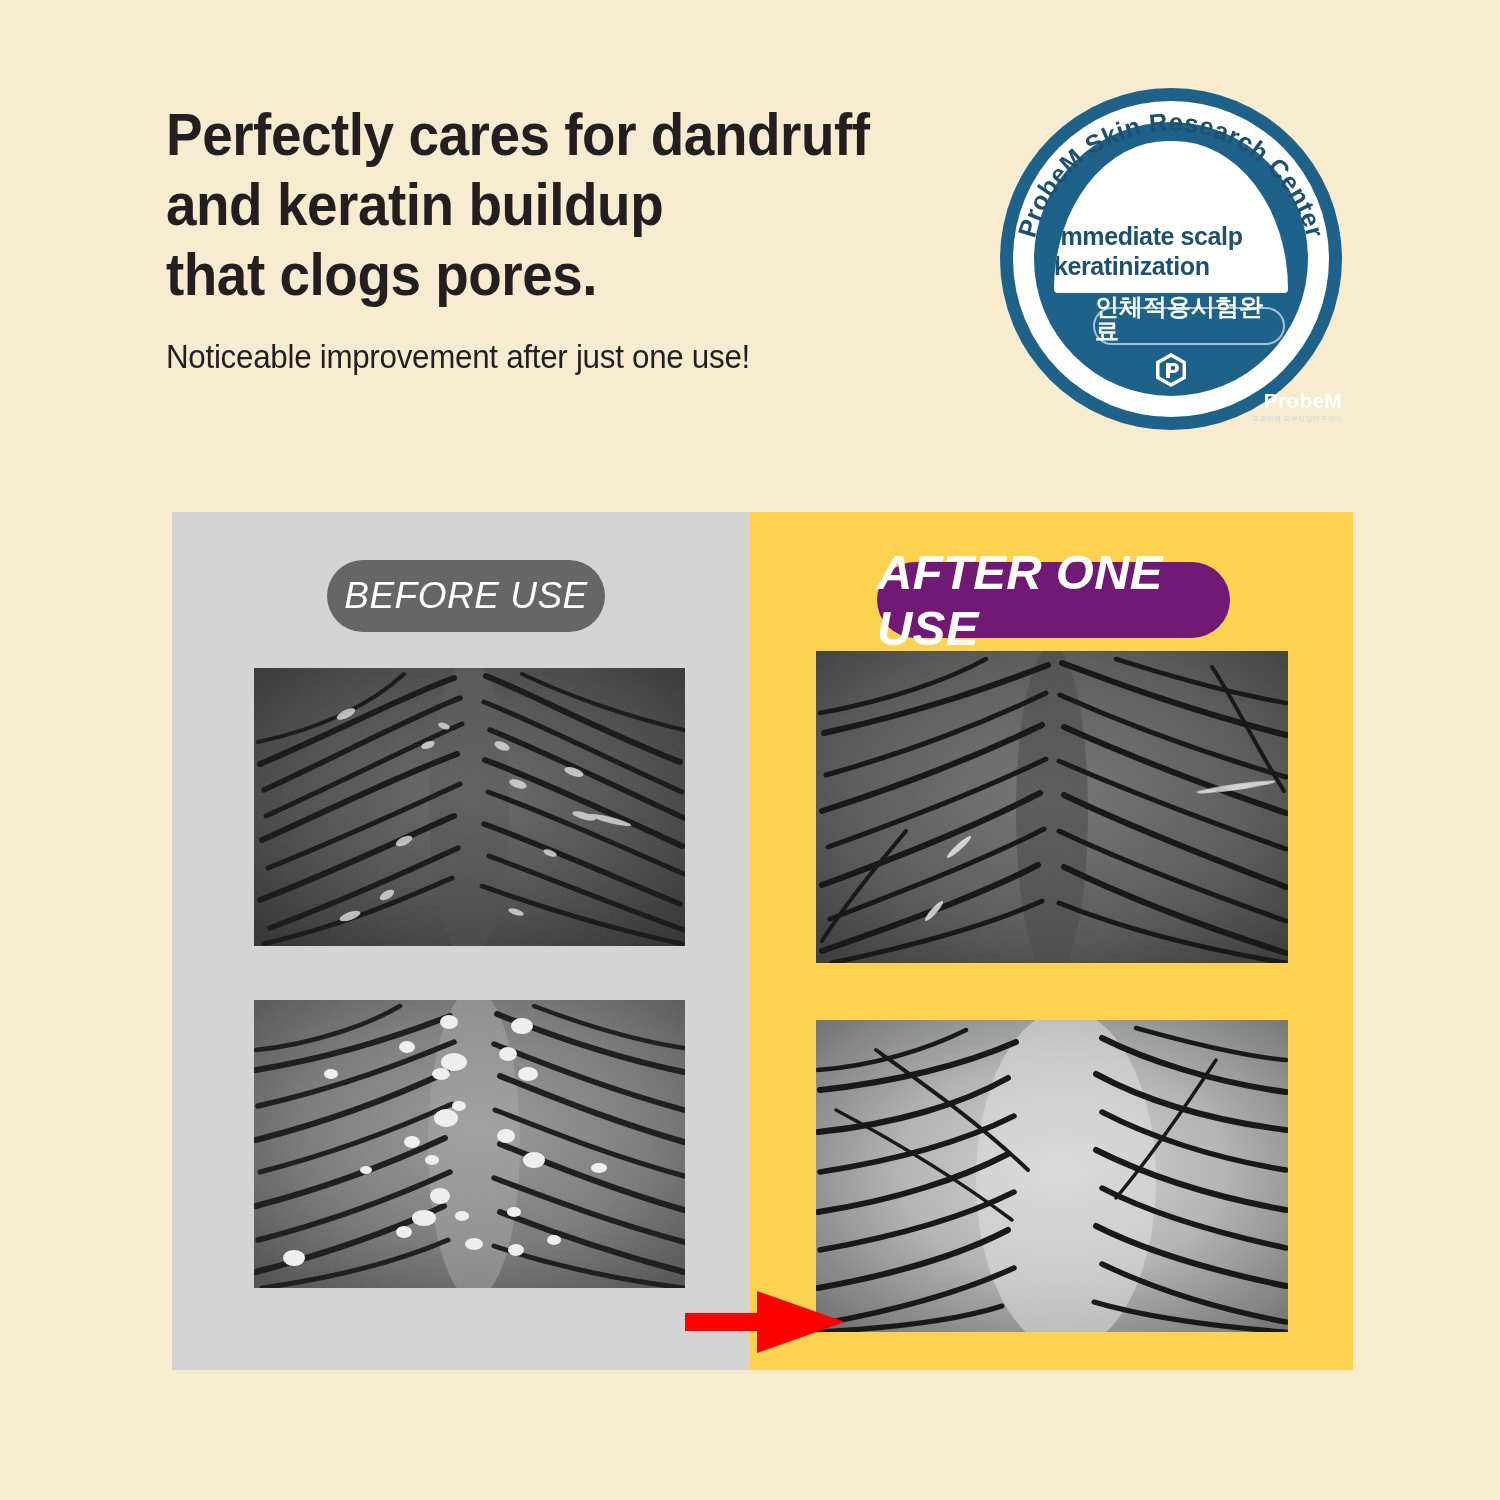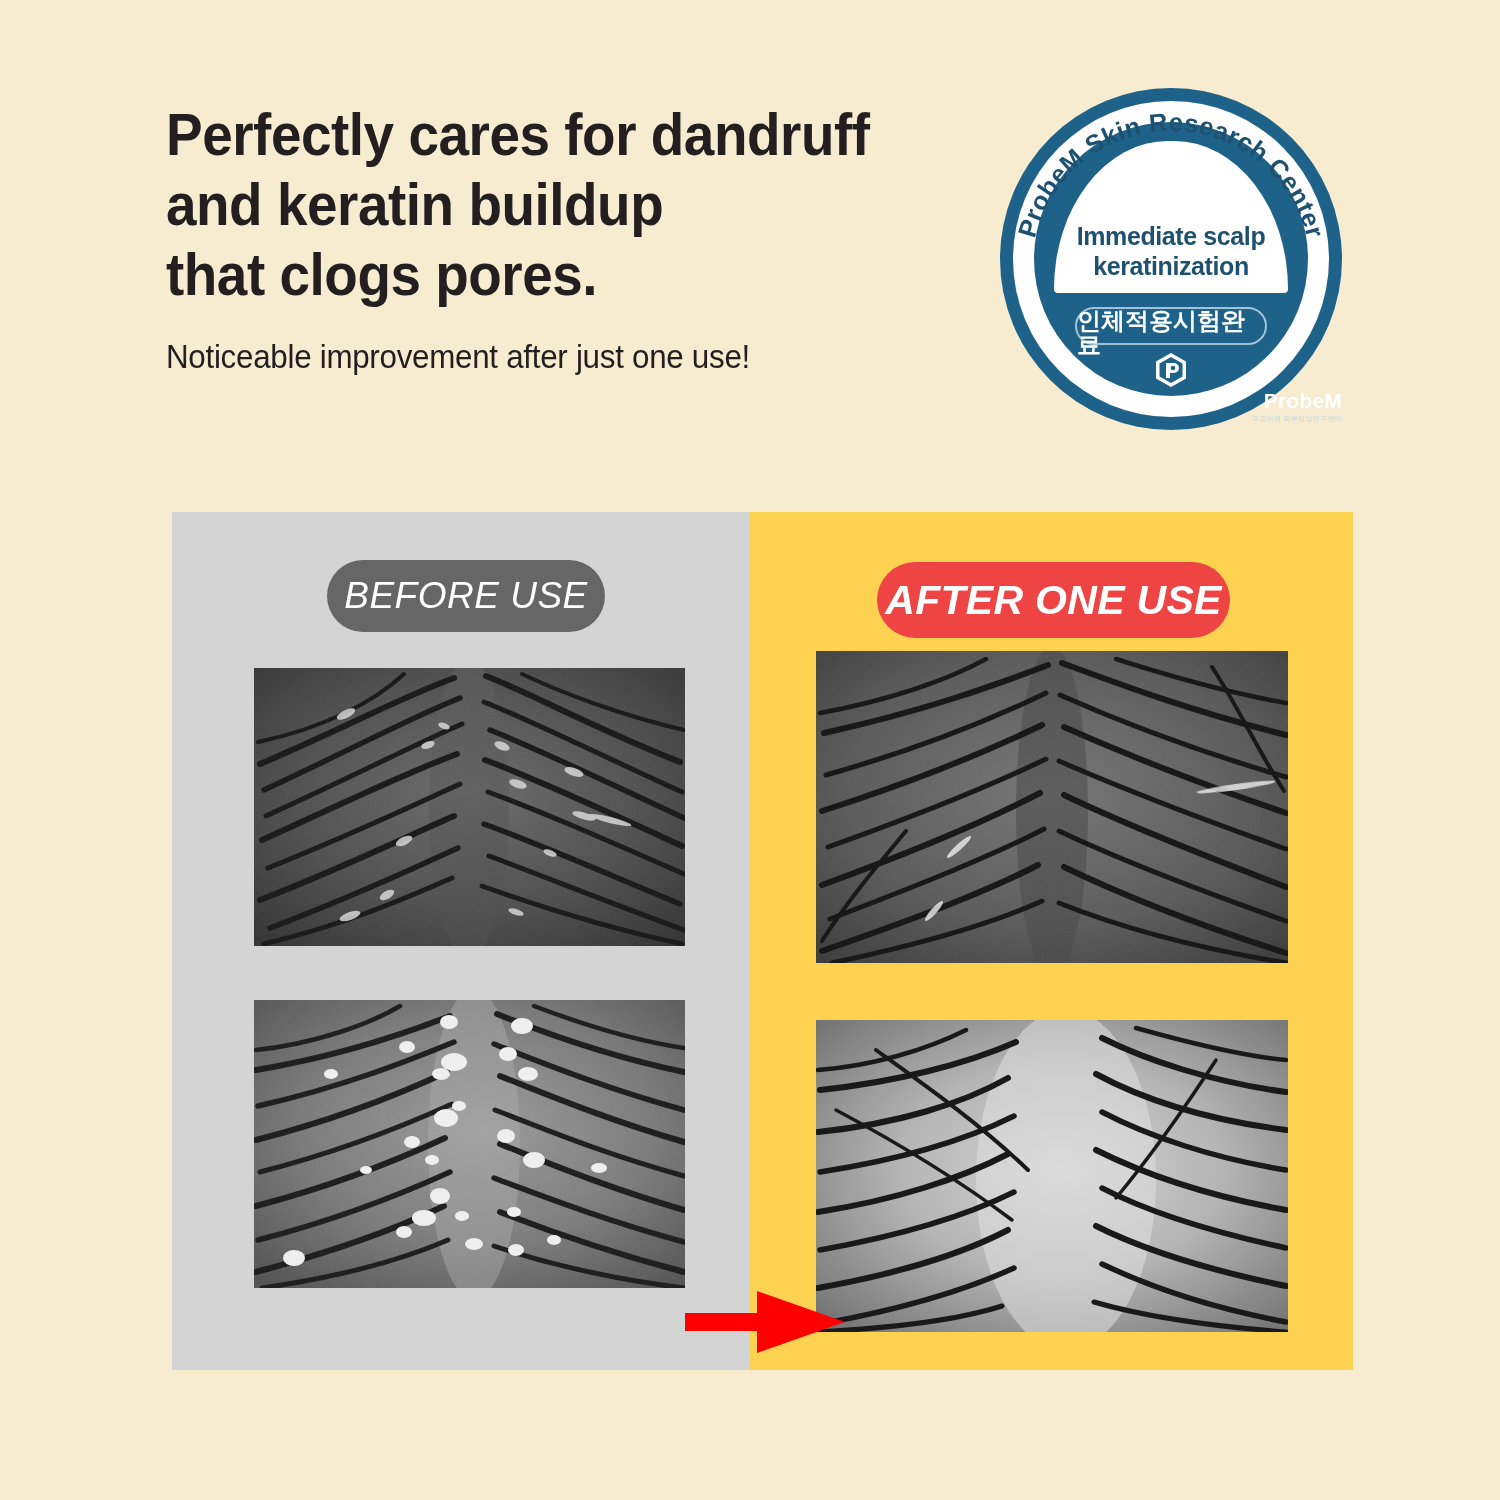--- a/index.html
+++ b/index.html
@@ -77,21 +77,21 @@
     border-top-left-radius:117px 152px;
     border-top-right-radius:117px 152px;
     border-bottom-left-radius:4px;
     border-bottom-right-radius:4px;
     overflow:hidden;
   }
   #badge-claim {
     position:absolute;
     left:0; right:0;
     bottom:12px;
-    text-align:center;
+    text-align:left;
     color:#1E5070;
     font-size:25px;
     font-weight:bold;
     line-height:1.18;
     letter-spacing:-0.4px;
   }
   
   #badge-arc-svg {
     position:absolute; left:0; top:0;
     width:342px; height:342px;
@@ -100,28 +100,28 @@
   #badge-arc-svg text {
     font-family:"Liberation Sans", sans-serif;
     font-size:25.5px;
     font-weight:600;
     fill:#1E5070;
     letter-spacing:0.4px;
   }
   
   #badge-korean-pill {
     position:absolute;
-    left:75px;
+    left:93px;
     top:219px;
     width:192px;
     height:38px;
     border:2px solid #9FC3D8;
     border-radius:19px;
     display:flex;
-    align-items:flex-start;
+    align-items:flex-end;
     justify-content:center;
   }
   #badge-korean-text {
     color:#FFFFFF;
     font-size:24px;
     font-weight:bold;
     letter-spacing:0px;
     line-height:1;
   }
   
@@ -186,23 +186,23 @@
     border-radius:36px;
     font-size:37px;
     font-weight:400;
     letter-spacing:0.5px;
   }
   #label-after {
     left:705px;
     top:50px;
     width:353px;
     height:76px;
-    background:#ef4444;
+    background:#701a75;
     border-radius:38px;
-    font-size:41px;
+    font-size:49px;
     font-weight:bold;
     letter-spacing:0.3px;
   }
 
   
   .photo {
     position:absolute;
     overflow:hidden;
     background:#2b2b2b;
   }

